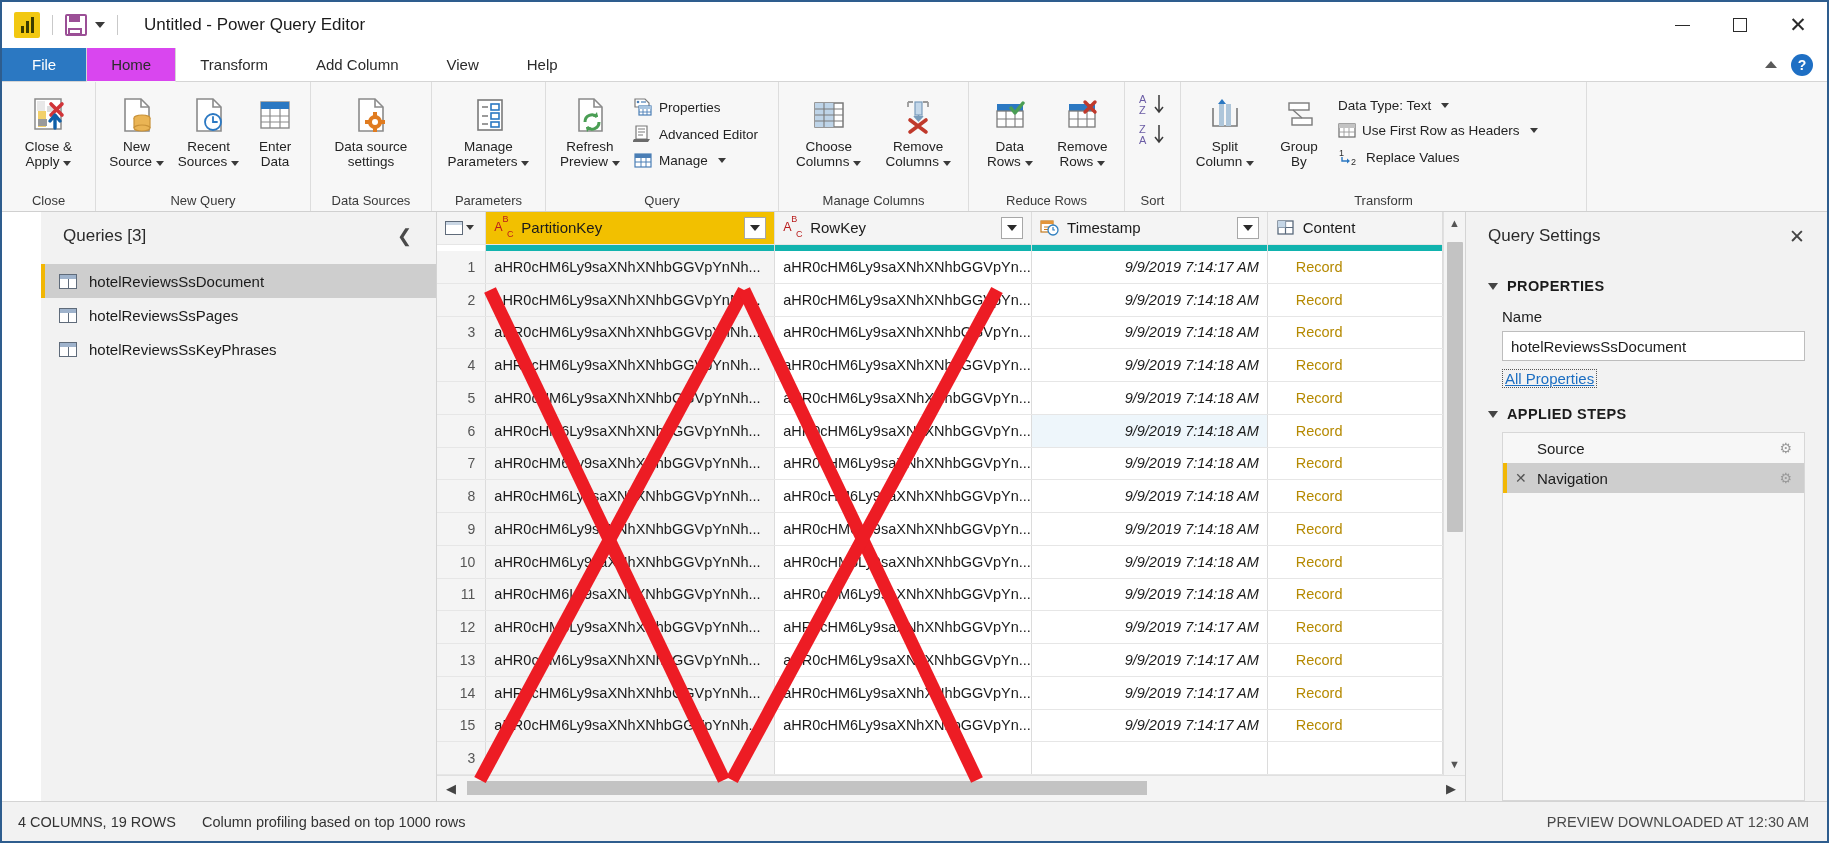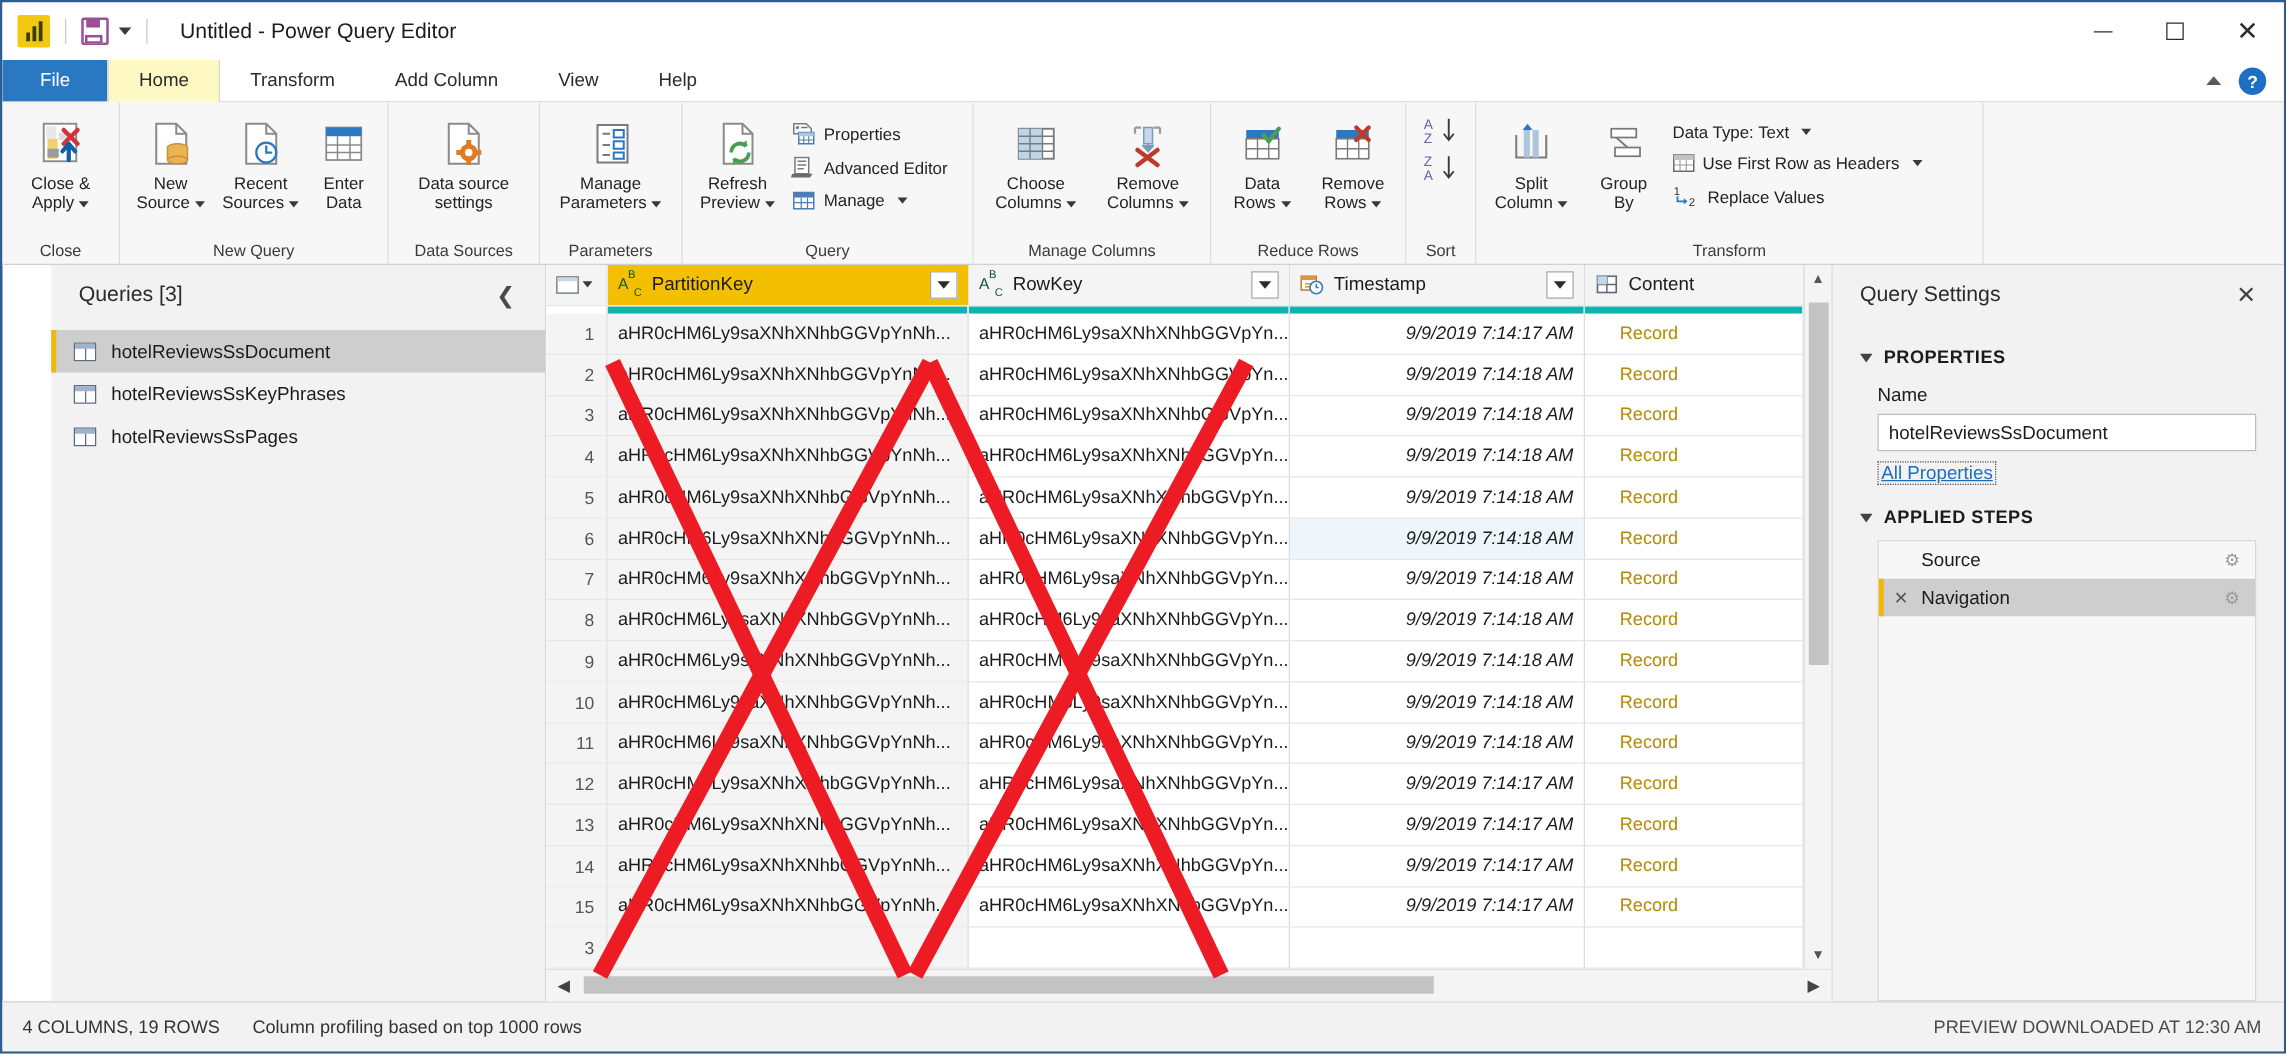--- a/index.html
+++ b/index.html
@@ -93,21 +93,21 @@
     padding: 0 24px;
     display:flex; align-items:center;
     font-size: 15px; color:#2b2b2b;
     cursor: default;
   }
   .rtab.file {
     background: #2b78c2; color:#ffffff; font-weight:400;
     padding: 0 30px;
   }
   .rtab.active {
-    background: #fef9c3;
+    background: #d946ef;
     border-left: 1px solid #d5d5d5;
     border-right: 1px solid #d5d5d5;
     border-bottom: 1px solid #f7f7f7;
     margin-bottom: -1px;
   }
   .ribbon-right {
     margin-left:auto; display:flex; align-items:center; gap:14px;
     padding-right: 14px;
   }
   .chev-up {
@@ -274,21 +274,21 @@
     border-bottom: none;
     font-weight: normal;
     text-align: left;
     vertical-align: middle;
     position: relative;
     padding: 0 4px 0 8px;
   }
   thead th.hl { background:#f2c000; }
   .th-inner { display:flex; align-items:center; gap:7px; height:100%; }
   .dtype {
-    font-size: 12.5px; color:#14532d; letter-spacing:-0.3px;
+    font-size: 12.5px; color:#b91c1c; letter-spacing:-0.3px;
     display:inline-block; position:relative; width:20px; flex:0 0 20px;
   }
   .dtype sup { font-size:9px; position:relative; top:-4px; }
   .dtype sub { font-size:9px; position:relative; top:2px; left:-1px;}
   .col-name { font-size: 15px; color:#1b1b1b; }
   .filter-btn {
     margin-left:auto;
     width: 22px; height: 22px;
     border: 1px solid #a7a7a7;
     background: #ffffff;
@@ -811,25 +811,25 @@
         <span>Queries [3]</span>
         <span class="collapse-btn">❮</span>
       </div>
       <div class="qlist">
         <div class="qitem sel">
           <span class="tbl-ico"></span>
           <span>hotelReviewsSsDocument</span>
         </div>
         <div class="qitem">
           <span class="tbl-ico"></span>
-          <span>hotelReviewsSsKeyPhrases</span>
+          <span>hotelReviewsSsPages</span>
         </div>
         <div class="qitem">
           <span class="tbl-ico"></span>
-          <span>hotelReviewsSsPages</span>
+          <span>hotelReviewsSsKeyPhrases</span>
         </div>
       </div>
     </div>
 
     <div class="grid-wrap">
       <div class="grid-scroll">
         <table class="grid-table">
           <colgroup>
             <col style="width:46px">
             <col style="width:272px">

